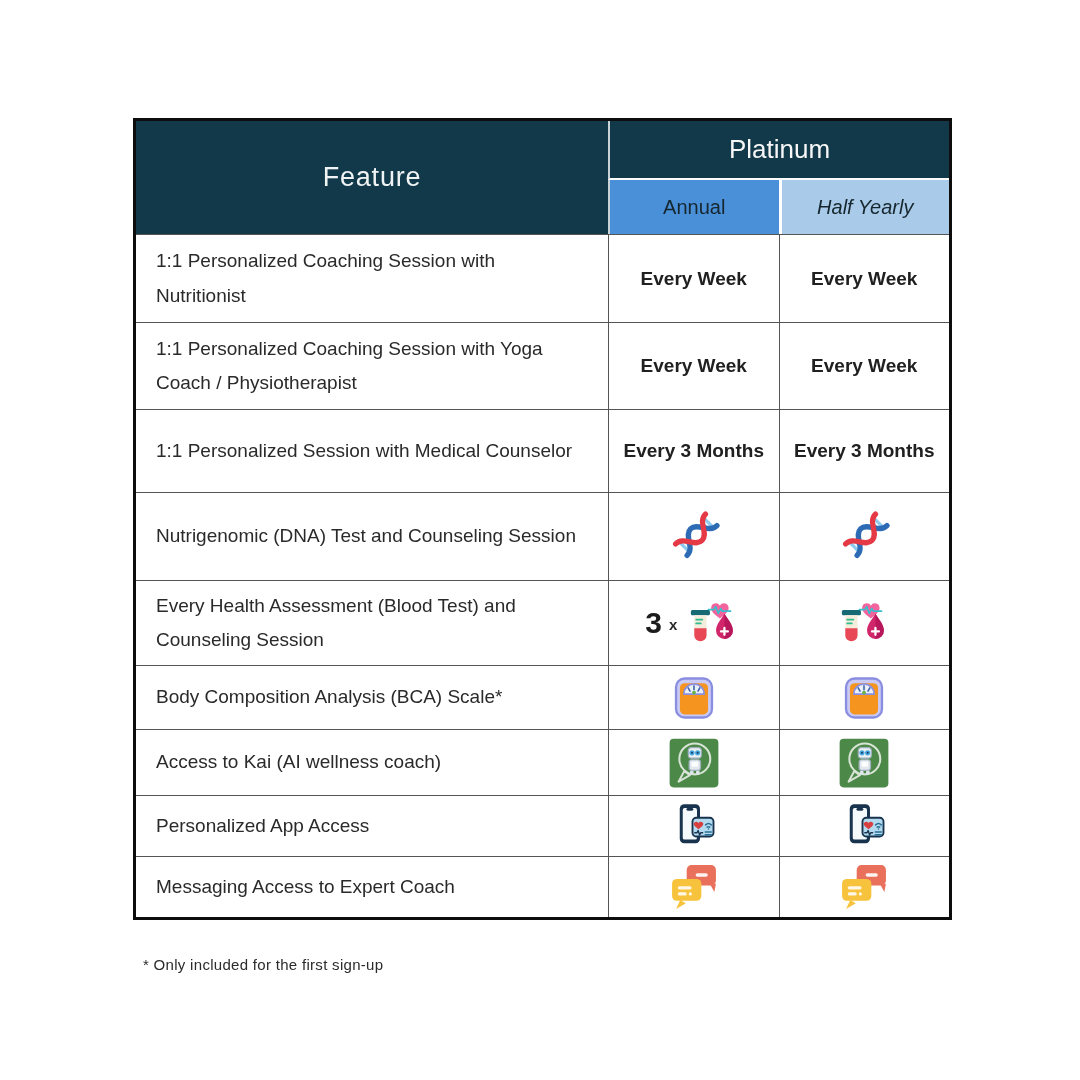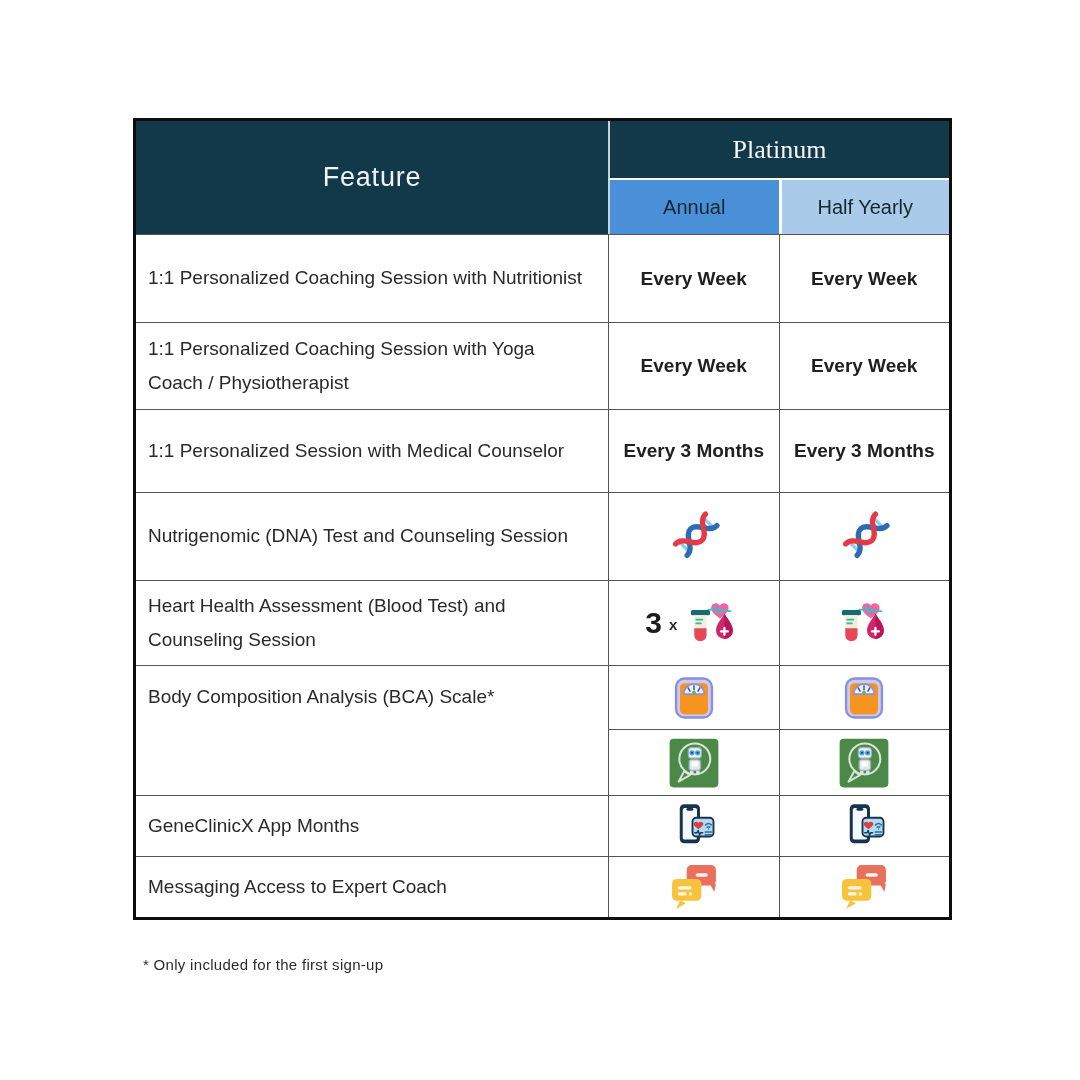--- a/index.html
+++ b/index.html
@@ -14,34 +14,34 @@
     grid-template-columns:472px 1fr 1fr;
     grid-template-rows:59px 54px 88px 87px 83px 88px 85px 64px 66px 61px 61px;
   }
   .cell{display:flex;align-items:center;justify-content:center;box-sizing:border-box;}
   .feature-head{
     grid-column:1;grid-row:1/3;background:var(--teal);color:#EFF3F4;
     font-size:27px;letter-spacing:0.8px;font-weight:500;
   }
   .platinum-head{
     grid-column:2/4;grid-row:1;background:var(--teal);color:#F7F7F7;
-    font-family:Liberation Serif, serif;font-size:26px;
+    font-family:Liberation Sans, sans-serif;font-size:26px;
     border-left:2px solid #c9d2d6;border-bottom:2px solid #fbfbfb;
   }
   .annual-head{
     grid-column:2;grid-row:2;background:var(--annual);color:#15262E;
     font-size:20px;font-weight:500;border-left:2px solid #c9d2d6;
   }
   .half-head{
     grid-column:3;grid-row:2;background:var(--half);color:#15262E;
-    font-size:20px;font-weight:500;border-left:3px solid #ffffff;
+    font-size:20px;font-weight:500;border-left:3px solid #ffffff;font-style:italic;
   }
   .feat{
     grid-column:1;justify-content:flex-start;text-align:left;
-    padding:0 18px 0 12px;font-size:19px;line-height:1.8;color:#2A2A2A;
+    padding:0 18px 0 20px;font-size:19px;line-height:1.8;color:#2A2A2A;
     border-top:1.5px solid #555;font-weight:500;
   }
   .val{
     font-size:19px;color:#202020;border-top:1.5px solid #555;border-left:1.5px solid #555;
     gap:7px;font-weight:700;
   }
   .mult{font-size:30px;color:#1c1c1c;line-height:1;}
   .mult-x{font-size:15px;color:#2a2a2a;margin-top:3px;line-height:1;}
   .icon{display:inline-flex;}
   .icon svg{display:block;}
@@ -103,21 +103,21 @@
     <path d="M25,7 L39,7" stroke="#8FCBEE" stroke-width="4"></path>
     <path d="M26.5,12.5 L37.5,12.5" stroke="#8FCBEE" stroke-width="3.5"></path>
     <path d="M25,49 L39,49" stroke="#8FCBEE" stroke-width="4"></path>
     <path d="M26.5,43.5 L37.5,43.5" stroke="#8FCBEE" stroke-width="3.5"></path>
     <path d="M42,2 C42,16 22,16 22,28 C22,40 42,40 42,54" stroke="#2D6CB5" stroke-width="6.5"></path>
     <path d="M22,2 C22,16 42,16 42,28 C42,40 22,40 22,54" stroke="#E63946" stroke-width="6.5"></path>
   </g>
           </svg>
         </span>
       </div>
-      <div class="cell feat" style="grid-area: 7 / 1;">Heart Health Assessment (Blood Test) and Counseling Session</div>
+      <div class="cell feat" style="grid-area: 7 / 1;">Every Health Assessment (Blood Test) and Counseling Session</div>
       <div class="cell val" style="grid-area: 7 / 2;">
         <span class="mult">3</span>
         <span class="mult-x">x</span>
         <span class="icon">
           <svg viewBox="0 0 76 60" width="58" height="46">
     <path d="M47,24 c-8,-6 -13,-10.5 -11,-16 c1.8,-4.8 9,-5 11,-0.5 c2,-4.5 9.2,-4.3 11,0.5 c2,5.5 -3,10 -11,16 z" fill="#F2649E"></path>
     <path d="M32,12.5 h7 l2.5,-4 l3.5,9 l3,-6.5 l2,3.5 h11" stroke="#35C0CE" stroke-width="2.2" fill="none" stroke-linecap="round" stroke-linejoin="round"></path>
     <rect x="9" y="13" width="25" height="7" rx="2" fill="#156A74"></rect>
     <path d="M13.5,20 h16 v26 a8,8 0 0 1 -16,0 z" fill="#F4EDDC"></path>
     <path d="M13.5,37 h16 v9 a8,8 0 0 1 -16,0 z" fill="#E84855"></path>
@@ -179,20 +179,21 @@
     <path d="M19,27 a13,13 0 0 1 26,0 z" fill="#EAF1F9" stroke="#8A8EE0" stroke-width="2"></path>
     <g stroke="#3D5FA8" stroke-width="2" stroke-linecap="round">
       <path d="M32,16.5 v5"></path>
               <path d="M24.5,19 l2.4,4.2"></path>
               <path d="M39.5,19 l-2.4,4.2"></path>
     </g>
     <circle cx="32" cy="25" r="2.4" fill="#66B544"></circle>
   </svg>
         </span>
       </div>
+      <div class="cell feat" style="grid-area: 9 / 1;">Access to Kai (AI wellness coach)</div>
       <div class="cell val" style="grid-area: 9 / 2;">
         <span class="icon">
           <svg viewBox="0 0 64 64" width="52" height="52">
     <rect x="2" y="2" width="60" height="60" rx="5" fill="#4C8948"></rect>
     <circle cx="33" cy="27" r="19" fill="none" stroke="#D8E4D6" stroke-width="2.5"></circle>
     <path d="M20,42 L13,55 L27,47 Z" fill="#4C8948" stroke="#D8E4D6" stroke-width="2.5" stroke-linejoin="round"></path>
     <rect x="25" y="13" width="16" height="13" rx="4" fill="#EDF1F4" stroke="#9FB0BC" stroke-width="1.5"></rect>
     <circle cx="29.5" cy="19.5" r="3.2" fill="#47A8E0"></circle>
             <circle cx="36.5" cy="19.5" r="3.2" fill="#47A8E0"></circle>
     <circle cx="29.5" cy="19.5" r="1.2" fill="#1d3557"></circle>
@@ -215,21 +216,21 @@
             <circle cx="36.5" cy="19.5" r="3.2" fill="#47A8E0"></circle>
     <circle cx="29.5" cy="19.5" r="1.2" fill="#1d3557"></circle>
             <circle cx="36.5" cy="19.5" r="1.2" fill="#1d3557"></circle>
     <rect x="26" y="28" width="14" height="13" rx="3" fill="#E2E9EE" stroke="#9FB0BC" stroke-width="1.5"></rect>
     <rect x="29" y="30.5" width="8" height="6" rx="1" fill="#FBFDFE"></rect>
     <rect x="27" y="41.5" width="4.5" height="5" rx="1.5" fill="#DDE5EA"></rect>
     <rect x="34.5" y="41.5" width="4.5" height="5" rx="1.5" fill="#DDE5EA"></rect>
   </svg>
         </span>
       </div>
-      <div class="cell feat" style="grid-area: 10 / 1;">GeneClinicX App Months</div>
+      <div class="cell feat" style="grid-area: 10 / 1;">Personalized App Access</div>
       <div class="cell val" style="grid-area: 10 / 2;">
         <span class="icon">
           <svg viewBox="0 0 64 64" width="48" height="48">
     <rect x="13" y="3" width="27" height="52" rx="6" fill="#17334E"></rect>
     <rect x="17" y="8" width="19" height="42" rx="2.5" fill="#F4F9FC"></rect>
     <rect x="22" y="8" width="9" height="3.5" rx="1.75" fill="#17334E"></rect>
     <rect x="30" y="21" width="28" height="25" rx="5" fill="#B3DAEF" stroke="#17334E" stroke-width="2.5"></rect>
     <path d="M38,28 c-2,-3.2 -6.4,-1.6 -6.4,1.2 c0,2.4 3,4.4 6.4,7 c3.4,-2.6 6.4,-4.6 6.4,-7 c0,-2.8 -4.4,-4.4 -6.4,-1.2 z" fill="#D84040"></path>
     <g stroke="#2A6E93" stroke-width="2" fill="none" stroke-linecap="round">
       <path d="M47.5,30.5 a5.5,5.5 0 0 1 7.5,0"></path>

